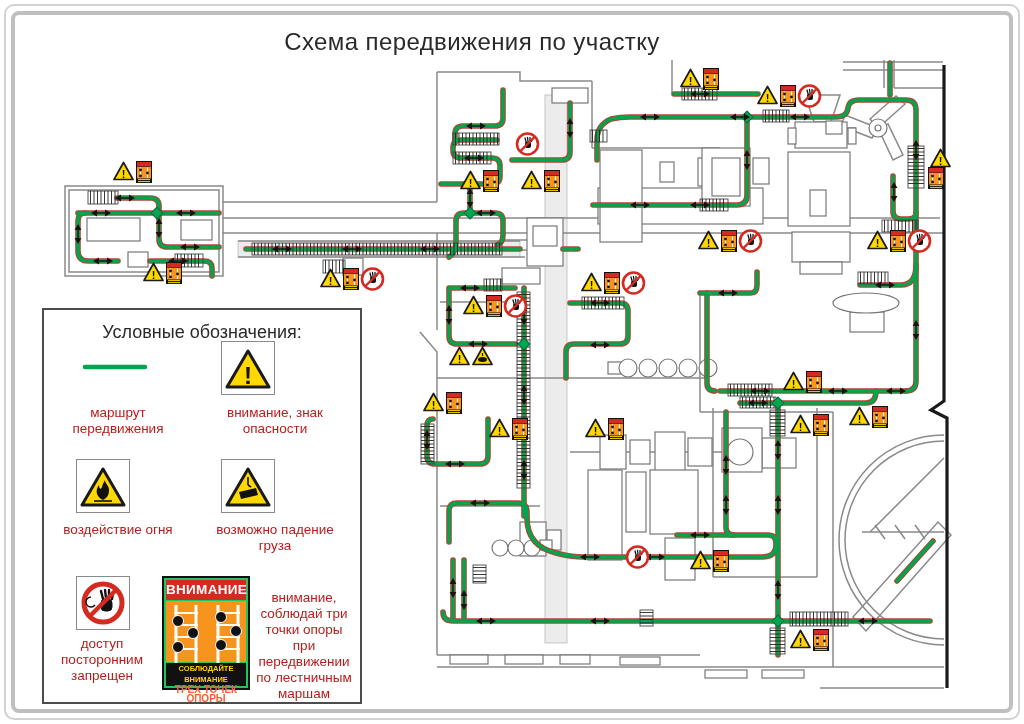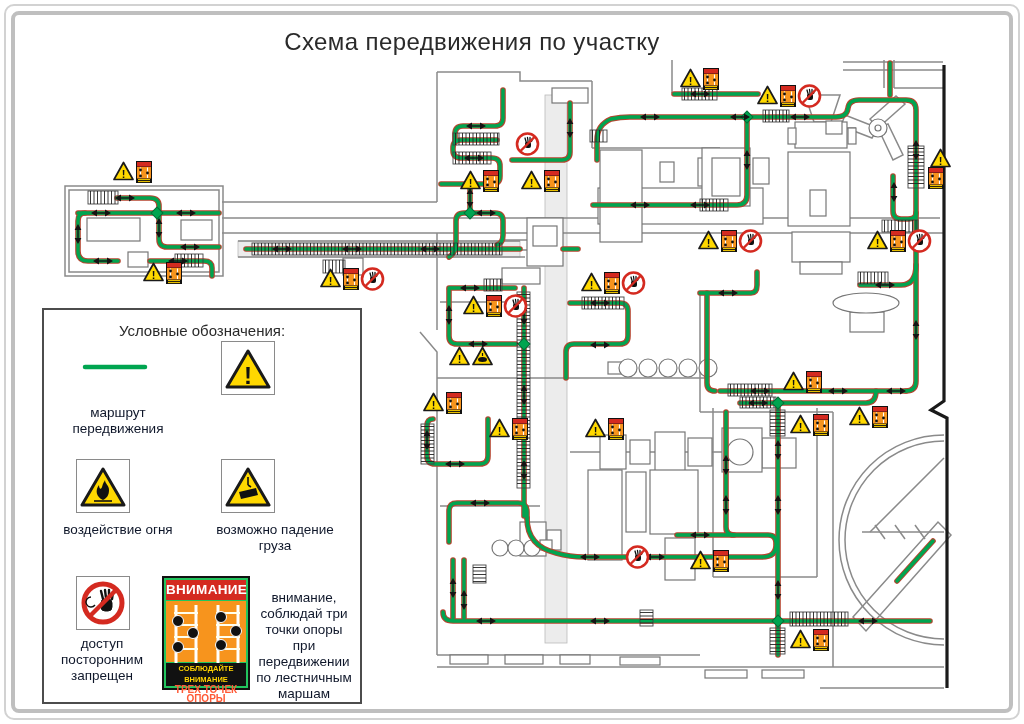--- a/index.html
+++ b/index.html
@@ -7,22 +7,22 @@
          font-family:"Liberation Sans",sans-serif;}
   .frame-outer{position:absolute;inset:4px;border:2px solid #d2d2d2;border-radius:10px;pointer-events:none;}
   .frame-inner{position:absolute;inset:11px;border:4px solid #bfbfbf;border-radius:8px;pointer-events:none;}
   #plan-svg{position:absolute;left:0;top:0;}
   #page-title{position:absolute;left:0;top:28px;width:944px;text-align:center;
     font-size:24px;letter-spacing:.4px;color:#2a2a2a;}
   
   #legend{position:absolute;left:42px;top:308px;width:316px;height:392px;background:#fff;
     border:2px solid #4c4c4c;}
   #legend .lg-title{position:absolute;left:0;top:12px;width:100%;text-align:center;
-    font-size:15px;color:#2a2a2a;}
-  .lg-label{position:absolute;text-align:center;font-size:13.5px;line-height:1.18;color:#0f172a;}
+    font-size:18px;color:#2a2a2a;}
+  .lg-label{position:absolute;text-align:center;font-size:13.5px;line-height:1.18;color:#b91c1c;}
   .sign-box{position:absolute;background:#fff;border:1.5px solid #8a8a8a;display:flex;
     align-items:center;justify-content:center;}
   .lg-poster{position:absolute;left:118px;top:266px;width:88px;height:114px;background:#22c55e;
     border:2px solid #111;box-sizing:border-box;}
   .lg-poster .ph{position:absolute;left:2px;top:2px;right:2px;height:20px;background:#d42a20;
     color:#fff;font-weight:bold;font-size:13.5px;text-align:center;line-height:20px;letter-spacing:.3px;}
   .lg-poster .pb{position:absolute;left:2px;top:23px;right:2px;bottom:26px;background:#f7941d;}
   .lg-poster .pf{position:absolute;left:2px;bottom:2px;right:2px;height:23px;background:#111;
     text-align:center;}
   .lg-poster .pf .f1{color:#ffd200;font-size:7.5px;font-weight:bold;line-height:11px;}
@@ -1022,20 +1022,21 @@
     <div class="lg-label" style="left:10px;top:95px;width:128px">маршрут передвижения</div>
 
     <div class="sign-box" style="left:177px;top:31px;width:52px;height:52px">
       <svg width="48" height="46">
           <g transform="translate(24,26)">
         <polygon points="0,-20 21,16 -21,16" fill="#ffd800" stroke="#1a1a1a" stroke-width="3" stroke-linejoin="round"></polygon>
         <text x="0" y="13" text-anchor="middle" font-size="24" font-weight="bold" fill="#111" font-family="Liberation Sans,sans-serif">!</text>
       </g>
         </svg>
     </div>
+    <div class="lg-label" style="left:166px;top:95px;width:130px">внимание, знак опасности</div>
 
     <div class="sign-box" style="left:32px;top:149px;width:52px;height:52px">
       <svg width="48" height="46">
           <g transform="translate(24,26)">
         <polygon points="0,-20 21,16 -21,16" fill="#ffd800" stroke="#1a1a1a" stroke-width="3" stroke-linejoin="round"></polygon>
         <path d="M0,11 C-7,8 -8,1 -4,-4 C-4,0 -2,1 -1,-2 C0,-6 1,-7 2,-9 C2,-5 6,-4 6,1 C6,6 4,9 0,11 Z" fill="#111"></path>
         <path d="M-9,12 H9" stroke="#111" stroke-width="1.6"></path>
       </g>
         </svg>
     </div>

